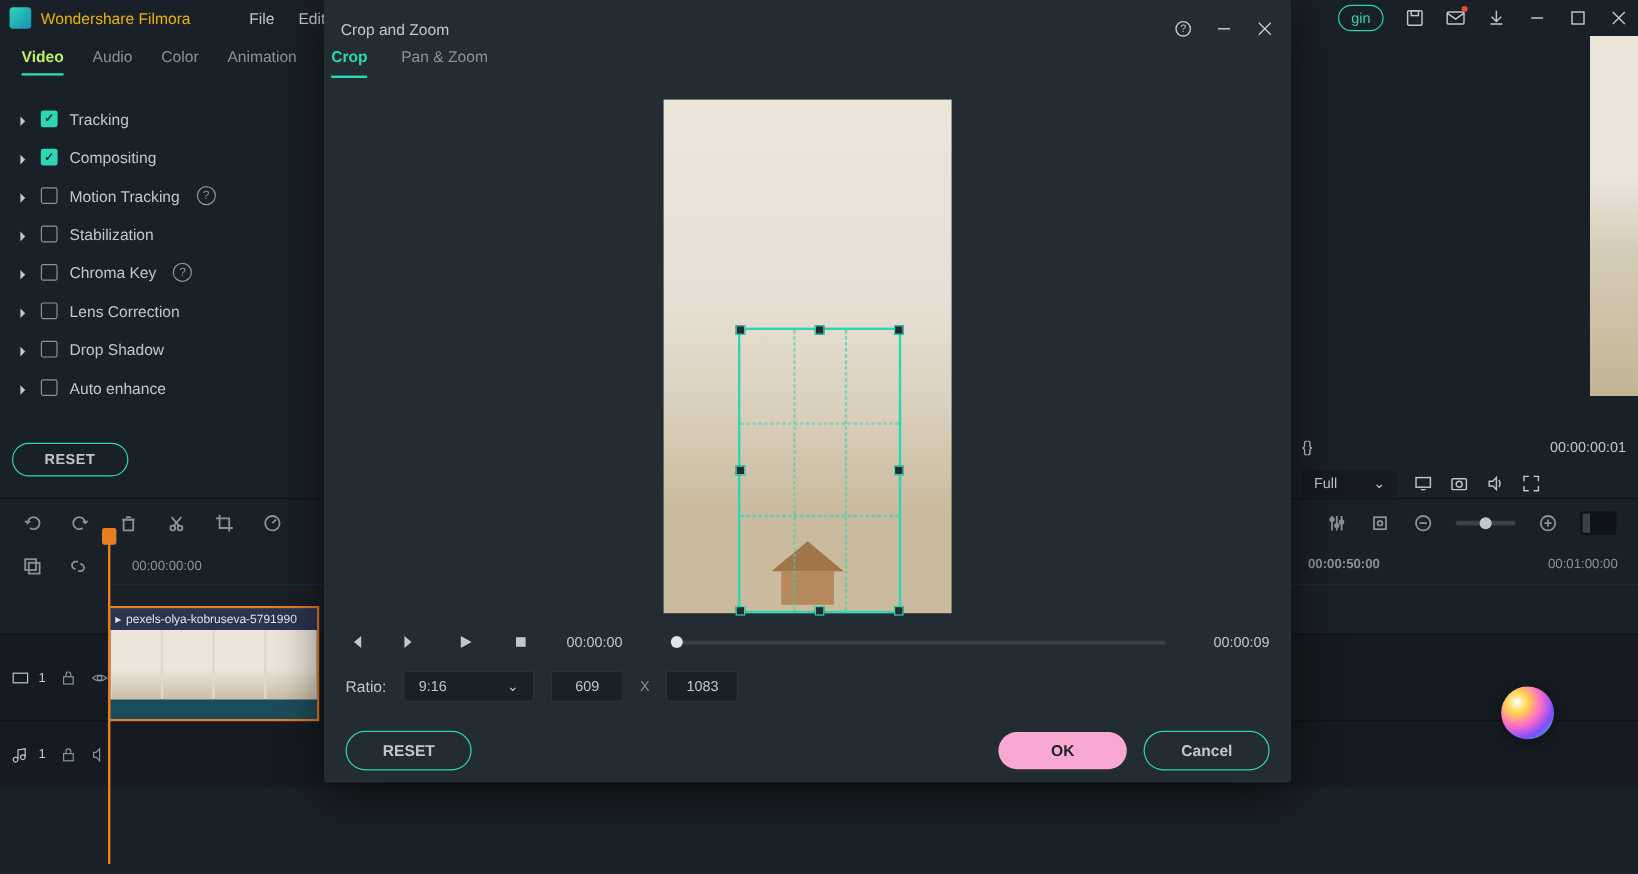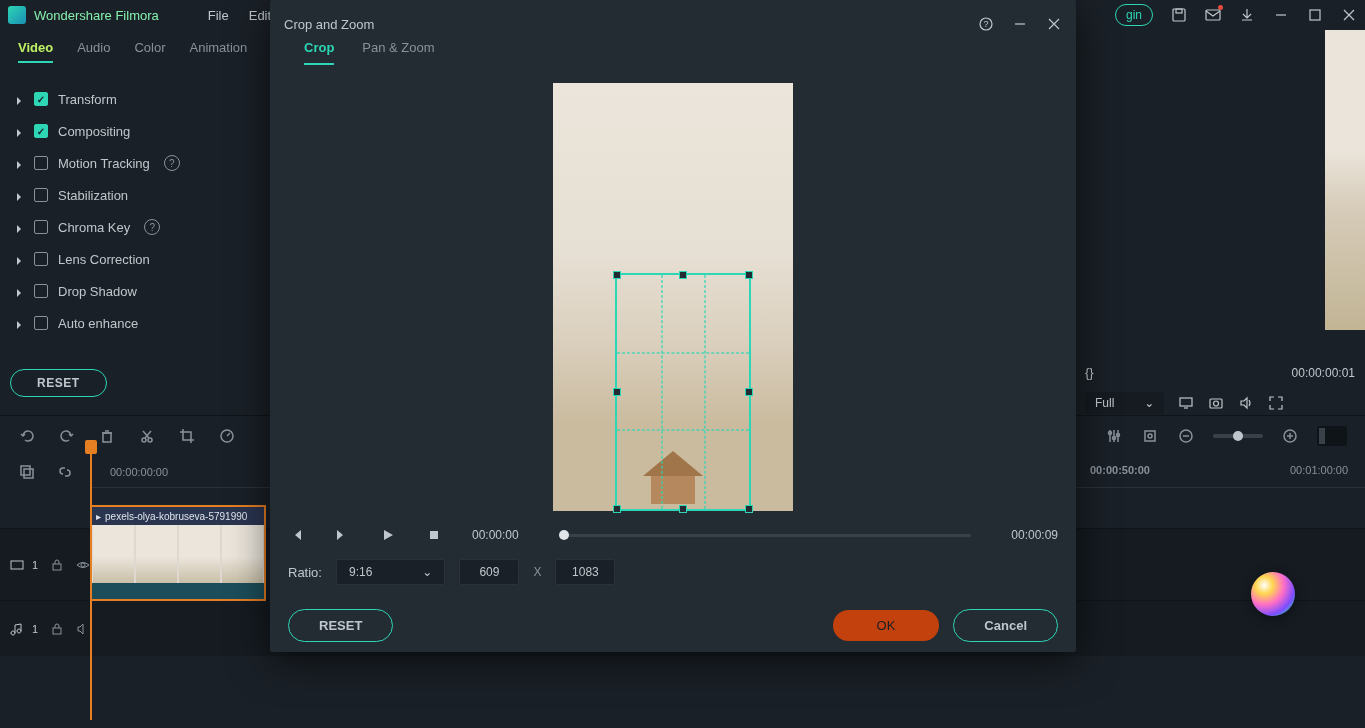--- a/index.html
+++ b/index.html
@@ -1,21 +1,21 @@
 <!DOCTYPE html>
 <html><head>
 <meta charset="utf-8">
 <style>
 * { margin: 0; padding: 0; box-sizing: border-box; font-family: -apple-system, BlinkMacSystemFont, "Segoe UI", sans-serif; }
 body { background: #1a2027; color: #c0c7cc; width: 1365px; height: 728px; overflow: hidden; position: relative; font-size: 13px; }
 
 
 .main-titlebar { height: 30px; display: flex; align-items: center; padding: 0 8px; background: #1a2027; }
 .app-logo { width: 18px; height: 18px; background: linear-gradient(135deg, #2dd6b5, #1a8fb5); border-radius: 3px; margin-right: 8px; }
-.app-title { font-size: 13px; color: #86efac; margin-right: 30px; }
+.app-title { font-size: 13px; color: #eab308; margin-right: 30px; }
 .main-menu { display: flex; gap: 20px; padding-left: 19px; }
 .main-menu span { font-size: 13px; color: #c0c7cc; cursor: pointer; }
 .titlebar-right { margin-left: auto; display: flex; align-items: center; gap: 18px; }
 .login-btn { border: 1px solid #2dd6b5; color: #2dd6b5; padding: 3px 10px; border-radius: 12px; font-size: 12px; cursor: pointer; }
 .icon-btn { width: 16px; height: 16px; cursor: pointer; color: #c0c7cc; display: flex; align-items: center; justify-content: center; position: relative; }
 .icon-btn svg { width: 16px; height: 16px; }
 .red-dot::after { content: ''; position: absolute; top: -2px; right: -2px; width: 5px; height: 5px; background: #e74c3c; border-radius: 50%; }
 
 
 .left-tabs { display: flex; gap: 24px; padding: 10px 18px 8px; border-bottom: none; }
@@ -72,21 +72,21 @@
 .preview-img { flex: 1; background: #1a2027; display: flex; align-items: flex-start; justify-content: flex-end; }
 .preview-canvas { width: 40px; height: 300px; background: linear-gradient(#eae4da 40%, #d6cbb8 60%, #c2b595); margin-right: 0; }
 .preview-controls { display: flex; align-items: center; justify-content: space-between; padding: 6px 10px; }
 .preview-row2 { display: flex; align-items: center; gap: 14px; padding: 6px 10px; }
 .quality-dd { background: #151b21; padding: 4px 10px; border-radius: 2px; font-size: 12px; display: flex; align-items: center; gap: 30px; }
 
 
 .modal { position: absolute; left: 270px; top: 0; width: 806px; height: 652px; background: #232b33; box-shadow: 0 8px 40px rgba(0,0,0,0.6); z-index: 100; border-radius: 2px; }
 .modal-title { height: 32px; display: flex; align-items: flex-end; padding: 0 14px; font-size: 13px; color: #c0c7cc; }
 .modal-title-right { margin-left: auto; display: flex; gap: 18px; }
-.modal-tabs { display: flex; gap: 28px; padding: 8px 34px 0; }
+.modal-tabs { display: flex; gap: 28px; padding: 8px 6px 0; }
 .modal-tab { font-size: 13px; color: #8a9199; cursor: pointer; padding-bottom: 8px; }
 .modal-tab.active { color: #2dd6b5; border-bottom: 2px solid #2dd6b5; font-weight: 600; }
 
 .crop-preview { display: flex; justify-content: center; padding: 18px 0 8px; }
 .crop-canvas { width: 240px; height: 428px; background: linear-gradient(#ebe5db 0%, #e6dfd3 40%, #dbd0be 60%, #cabb9e 80%); position: relative; }
 .crop-rect { position: absolute; left: 62px; top: 190px; width: 136px; height: 238px; border: 2px solid #2dd6b5; }
 .crop-gl { position: absolute; border: 1px dashed rgba(45,214,181,0.6); }
 .crop-gl.v1 { left: 33%; top: 0; bottom: 0; width: 0; }
 .crop-gl.v2 { left: 66%; top: 0; bottom: 0; width: 0; }
 .crop-gl.h1 { top: 33%; left: 0; right: 0; height: 0; }
@@ -110,21 +110,21 @@
 
 .ratio-row { display: flex; align-items: center; gap: 14px; padding: 8px 18px; }
 .ratio-label { font-size: 13px; }
 .ratio-dd { background: #1a2027; padding: 5px 12px; border-radius: 2px; font-size: 12px; display: flex; align-items: center; gap: 50px; border: 1px solid #2a3139; }
 .dim-input { background: #1a2027; padding: 5px 12px; border-radius: 2px; font-size: 12px; border: 1px solid #2a3139; width: 60px; text-align: center; }
 .dim-x { font-size: 12px; color: #8a9199; }
 
 .modal-buttons { display: flex; align-items: center; padding: 16px 18px; gap: 14px; }
 .modal-buttons .spacer { flex: 1; }
 .btn-outlined { border: 1.5px solid #2dd6b5; background: transparent; color: #c0c7cc; padding: 8px 30px; border-radius: 18px; font-size: 13px; font-weight: 600; cursor: pointer; }
-.btn-filled { border: none; background: #c2410c; color: #1a2027; padding: 8px 44px; border-radius: 18px; font-size: 13px; font-weight: 400; cursor: pointer; }
+.btn-filled { border: none; background: #f9a8d4; color: #1a2027; padding: 8px 44px; border-radius: 18px; font-size: 13px; font-weight: 700; cursor: pointer; }
 
 
 .orb { position: absolute; right: 70px; bottom: 112px; width: 44px; height: 44px; border-radius: 50%; background: radial-gradient(circle at 30% 30%, #fff, #ffd54f 20%, #ff6ec7 45%, #7c4dff 70%, #2dd6b5 90%); box-shadow: 0 2px 12px rgba(0,0,0,0.4); z-index: 50; }
 
 .gingerbread { position: absolute; bottom: 10px; left: 50%; transform: translateX(-50%); width: 60px; height: 50px; }
 .gingerbread .roof { width: 0; height: 0; border-left: 30px solid transparent; border-right: 30px solid transparent; border-bottom: 25px solid #a0754a; }
 .gingerbread .body { width: 44px; height: 28px; background: #b5895d; margin: 0 auto; }
 </style>
 </head>
 <body>
@@ -185,21 +185,21 @@
   <div class="tab">Animation</div>
 </div>
 
 
 <div class="prop-list">
   <div class="prop-row">
     <span class="chevron"><svg viewBox="0 0 10 10">
           <path d="M3 1 L7 5 L3 9" fill="#c0c7cc"></path>
         </svg></span>
     <span class="checkbox checked"></span>
-    <span class="prop-label">Transform</span>
+    <span class="prop-label">Tracking</span>
   </div>
   <div class="prop-row">
     <span class="chevron"><svg viewBox="0 0 10 10">
           <path d="M3 1 L7 5 L3 9" fill="#c0c7cc"></path>
         </svg></span>
     <span class="checkbox checked"></span>
     <span class="prop-label">Compositing</span>
   </div>
   <div class="prop-row">
     <span class="chevron"><svg viewBox="0 0 10 10">

